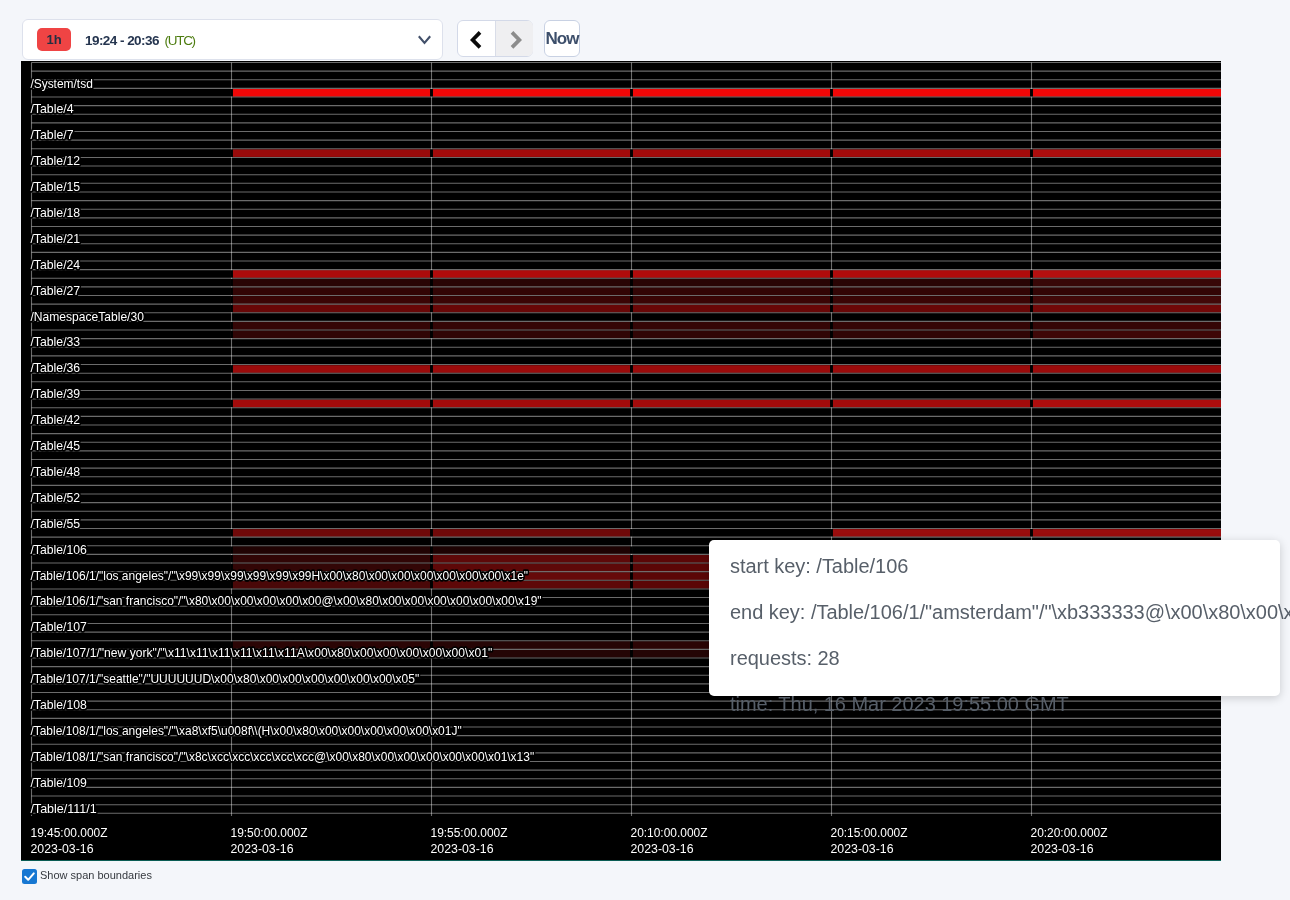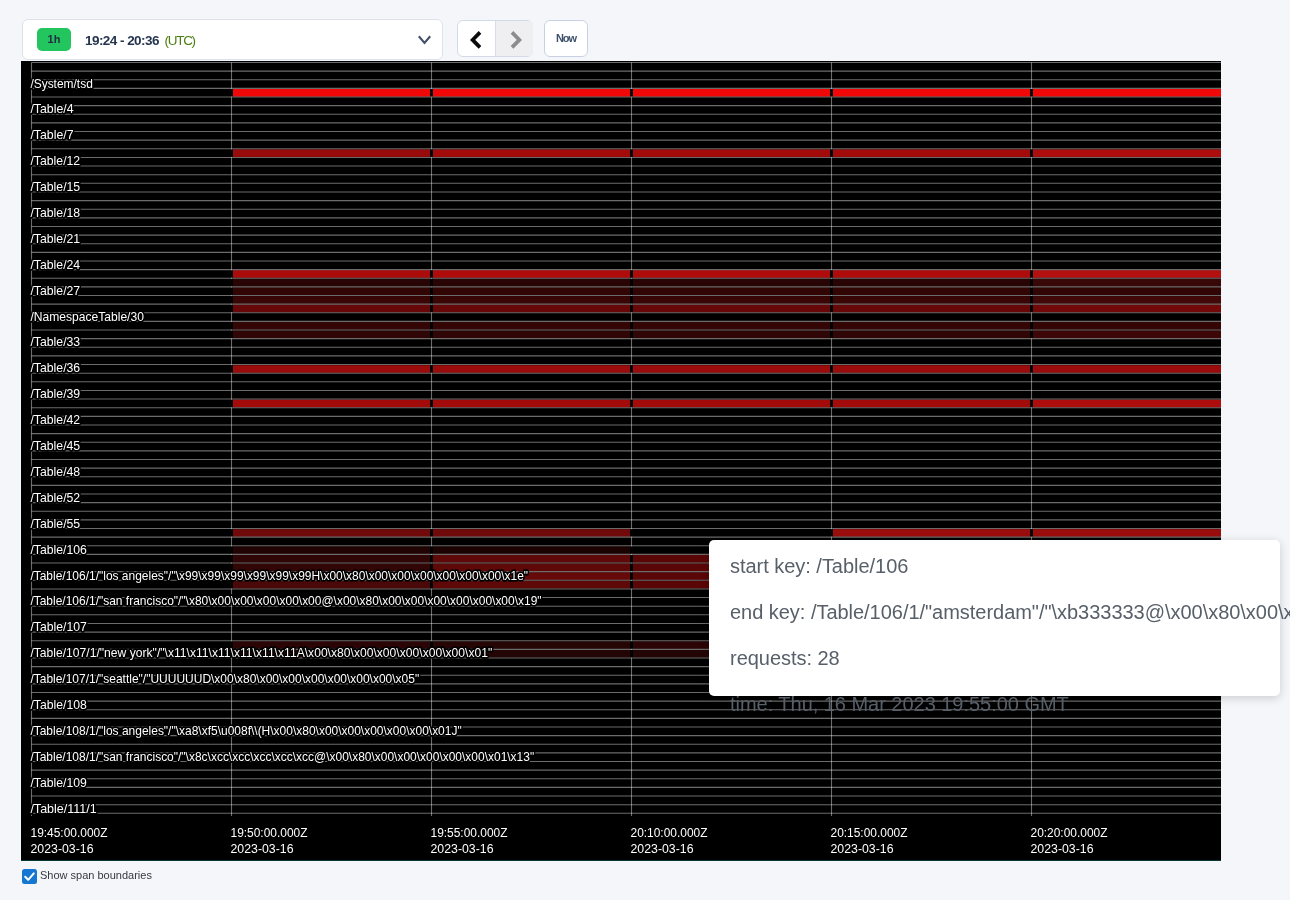--- a/index.html
+++ b/index.html
@@ -1,39 +1,39 @@
 <!DOCTYPE html>
 <html><head><meta charset="utf-8">
 <style>
   html,body{margin:0;padding:0;width:1290px;height:900px;background:#f4f6fa;
     font-family:"Liberation Sans",sans-serif;overflow:hidden;position:relative}
   .abs{position:absolute;will-change:transform}
 </style></head>
 <body>
 
   <div class="abs" style="left:21.5px;top:18.5px;width:419px;height:39px;background:#fff;border:1px solid #dde1ec;border-radius:6px"></div>
-  <div class="abs" style="left:37px;top:28px;width:34px;height:23px;background:#22c55e;border-radius:5px;text-align:center;line-height:23px;font-size:11px;font-weight:bold;color:#242f42">1h</div>
+  <div class="abs" style="left:37px;top:28px;width:34px;height:23px;background:#ef4444;border-radius:5px;text-align:center;line-height:23px;font-size:13px;font-weight:bold;color:#242f42">1h</div>
   <div class="abs" style="left:85px;top:32.5px;font-size:13.5px;letter-spacing:-0.55px;color:#25354f"><b>19:24 - 20:36</b> <span style="color:#4d7c0f;letter-spacing:-1.3px">&nbsp;(UTC)</span></div>
   <svg class="abs" style="left:416.5px;top:34.5px" width="15" height="10" viewBox="0 0 15 10">
     <path d="M1.8 1.3 L7.5 7.9 L13.2 1.3" stroke="#42506a" stroke-width="2.1" fill="none"></path>
   </svg>
 
   <div class="abs" style="left:457px;top:20px;width:76px;height:37px;background:#fff;border:1px solid #d3d9e8;border-radius:6px;box-sizing:border-box"></div>
   <div class="abs" style="left:495px;top:21px;width:38px;height:35px;background:#efeff1;border-radius:0 5px 5px 0"></div>
   <div class="abs" style="left:494.5px;top:21px;width:1px;height:35px;background:#d9dde8"></div>
   <svg class="abs" style="left:467px;top:30.5px" width="19" height="18" viewBox="0 0 19 18">
     <path d="M13 1.4 L5.6 8.9 L13 16.4" stroke="#0a0a0a" stroke-width="3.7" fill="none"></path>
   </svg>
   <svg class="abs" style="left:506px;top:30.5px" width="19" height="18" viewBox="0 0 19 18">
     <path d="M6 1.4 L13.4 8.9 L6 16.4" stroke="#8c8c8c" stroke-width="3.7" fill="none"></path>
   </svg>
 
-  <div class="abs" style="left:543.5px;top:20px;width:44px;height:37px;background:#fff;border:1px solid #c8d1e3;border-radius:6px;box-sizing:border-box;text-align:center;line-height:35px;font-size:11px;letter-spacing:-1px;font-weight:bold;color:#3d4f6b">Now</div>
-
-  <div class="abs" style="left:21.0px;top:60.5px;width:1200px;height:799.5px;background:#0f766e">
+  <div class="abs" style="left:543.5px;top:20px;width:36px;height:37px;background:#fff;border:1px solid #c8d1e3;border-radius:6px;box-sizing:border-box;text-align:center;line-height:35px;font-size:17px;letter-spacing:-1px;font-weight:bold;color:#3d4f6b">Now</div>
+
+  <div class="abs" style="left:21.0px;top:60.5px;width:1200px;height:799.5px;background:#14b8a6">
 <svg width="1200" height="799.5" viewBox="0 0 1200 799.5" style="display:block">
 <rect x="0" y="0" width="1200" height="799.5" fill="#000"></rect>
 <path d="M10.5 1.50V755.0M210.5 1.50V755.0M410.5 1.50V755.0M610.5 1.50V755.0M810.5 1.50V755.0M1010.5 1.50V755.0" stroke="rgba(255,255,255,0.42)" stroke-width="1.1" fill="none"></path>
 <rect x="211.8" y="28.0" width="197.4" height="7.53" fill="#f00707"></rect>
 <rect x="411.8" y="28.0" width="197.4" height="7.53" fill="#f00707"></rect>
 <rect x="611.8" y="28.0" width="197.4" height="7.53" fill="#f00707"></rect>
 <rect x="811.8" y="28.0" width="197.4" height="7.53" fill="#f00707"></rect>
 <rect x="1011.8" y="28.0" width="188.2" height="7.53" fill="#f00707"></rect>
 <rect x="211.8" y="88.4" width="197.4" height="7.53" fill="#990b0b"></rect>
 <rect x="411.8" y="88.4" width="197.4" height="7.53" fill="#a30b0b"></rect>

